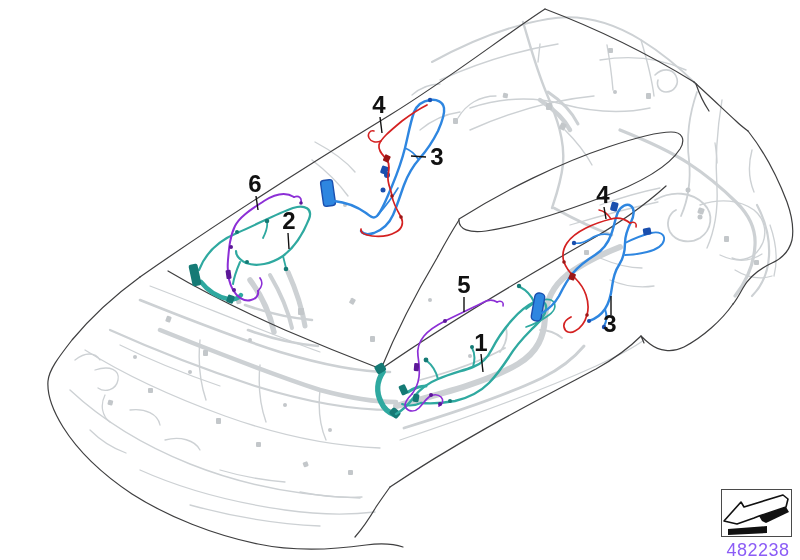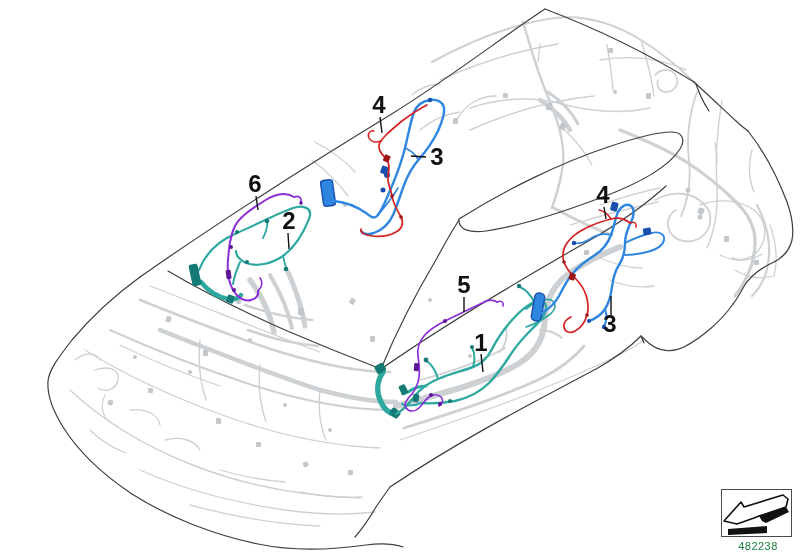--- a/index.html
+++ b/index.html
@@ -20,21 +20,21 @@
   .blueBlock{fill:var(--rear-door-harness,#2e86e0);stroke:var(--rear-door-harness-dark,#1a4fae);stroke-width:1.4;}
   .red{stroke:var(--rear-supply-line,#d42121);fill:none;stroke-linecap:round;stroke-linejoin:round;}
   .redD{fill:var(--rear-supply-line-dark,#9c1616);stroke:none;}
   #leader-lines line{stroke:#111;stroke-width:1.4;}
   .callout{position:absolute;transform:translate(-50%,-55%);color:#111;
            font-size:24px;font-weight:bold;line-height:1;cursor:pointer;user-select:none;}
   
   #stamp{position:absolute;left:721px;top:489px;width:71px;height:48px;border:1.5px solid #4a4a4a;
          background:#fff;box-sizing:border-box;}
   #part-number{position:absolute;left:721px;top:540px;width:74px;text-align:center;
-               font-size:11px;color:#15803d;letter-spacing:0.5px;}
+               font-size:18px;color:#8b5cf6;letter-spacing:0.5px;}
 </style>
 </head>
 <body>
 
 <div id="stage">
 <svg width="800" height="560" viewBox="0 0 800 560">
 
   <g id="gray-harness">
 
     <path class="g1" stroke-width="1.4" d="M70,390 C100,418 140,444 190,464 C240,484 300,496 360,498"></path>

